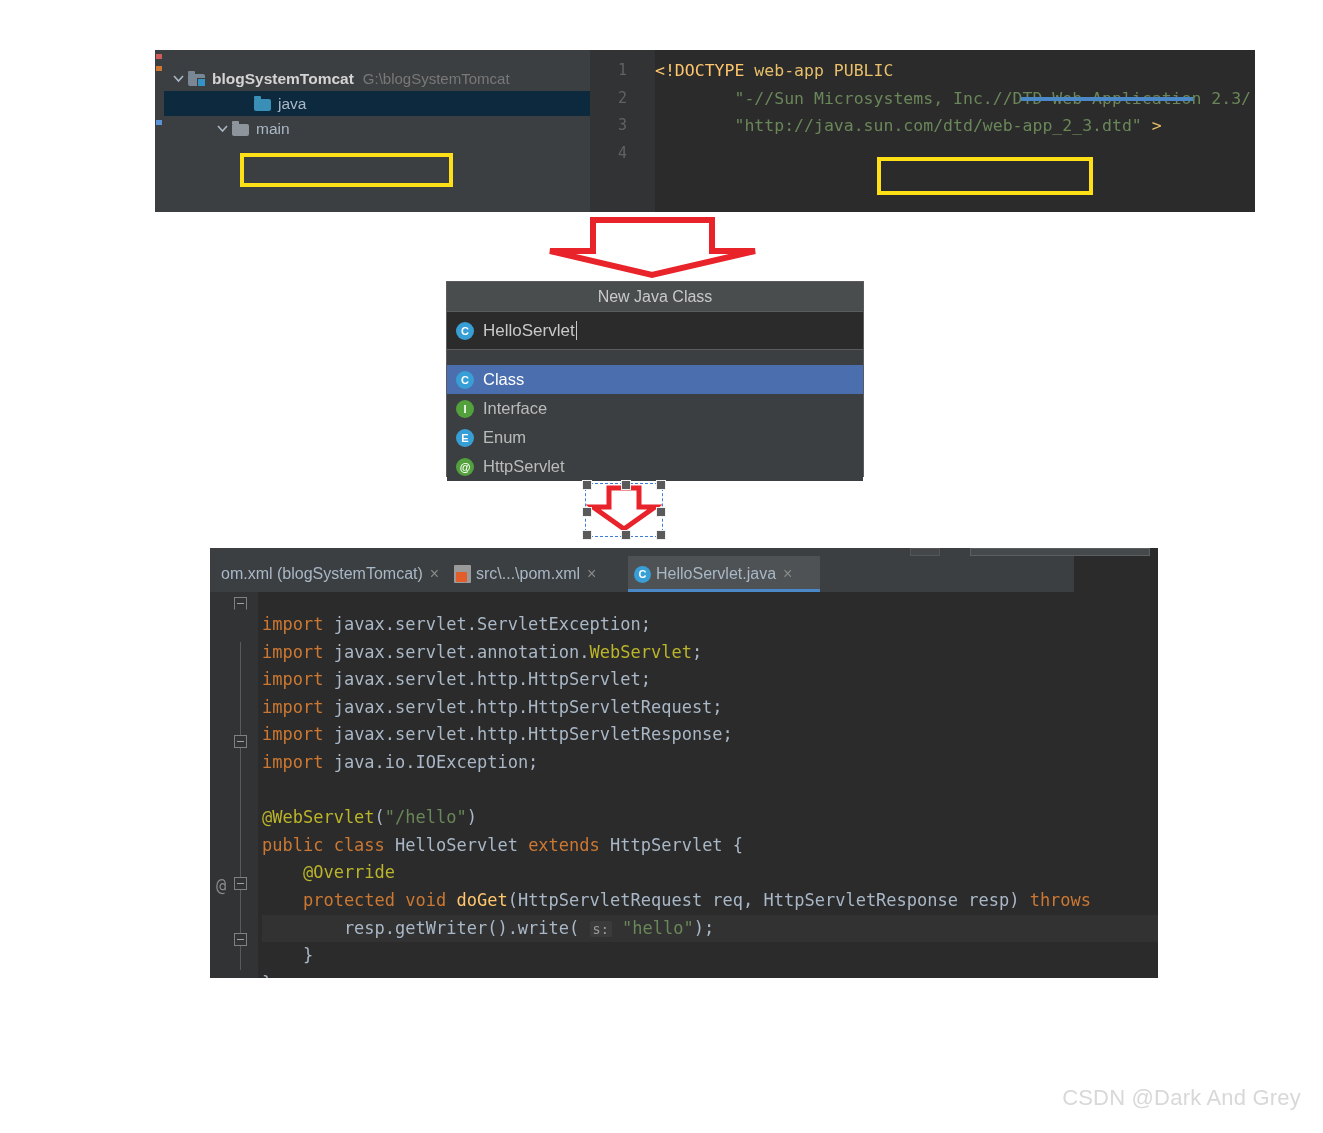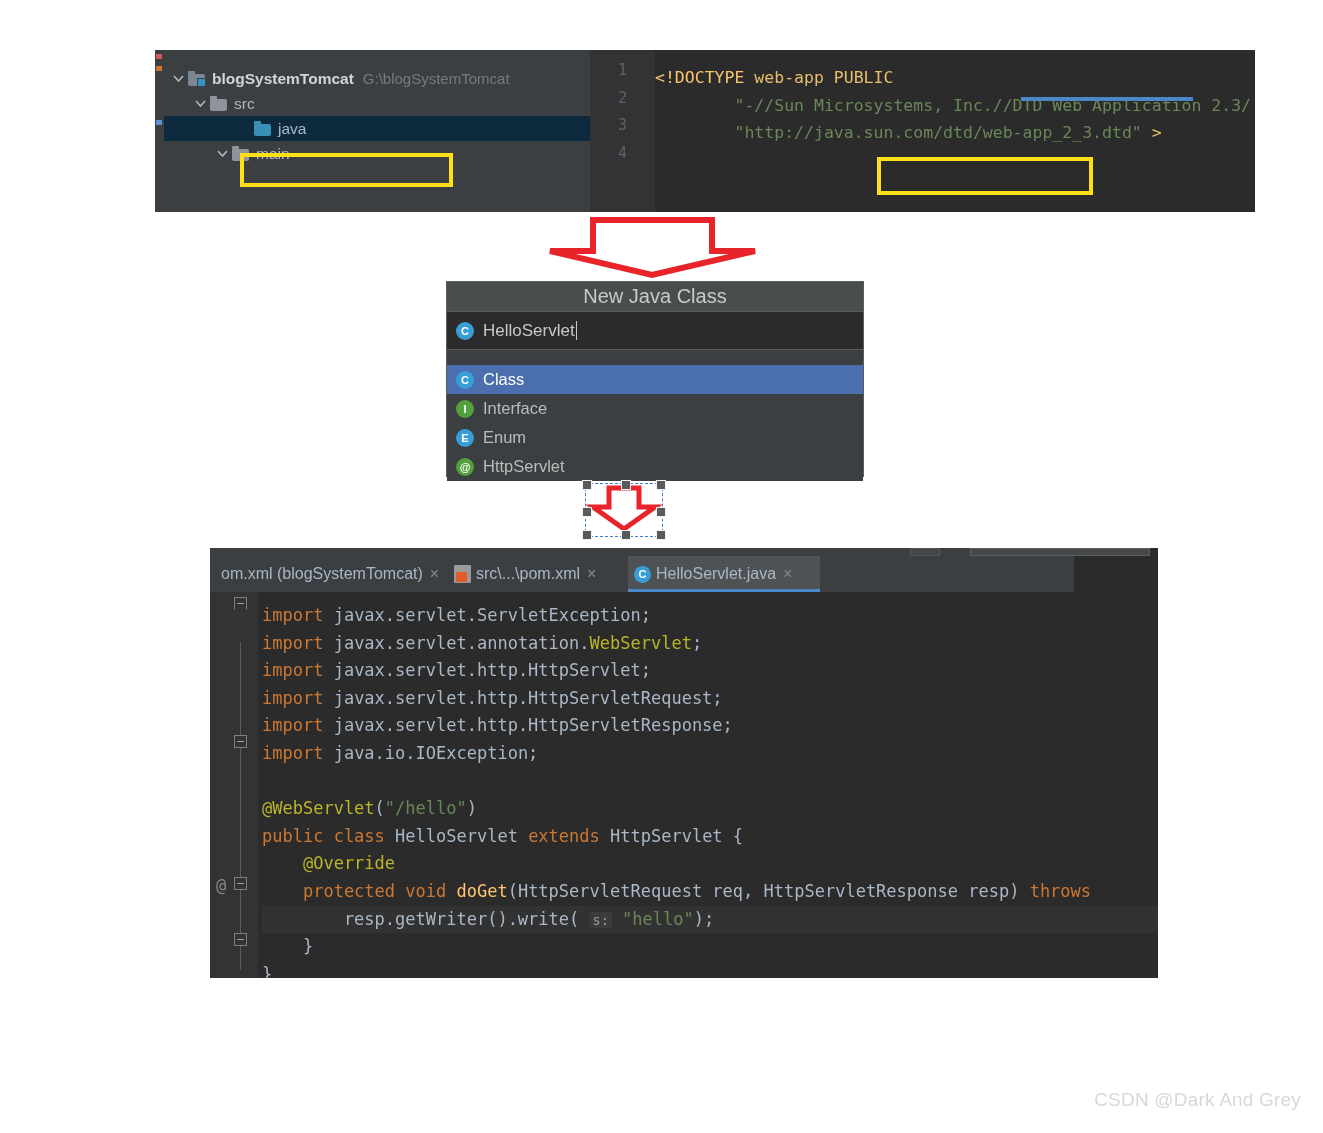--- a/index.html
+++ b/index.html
@@ -57,21 +57,21 @@
   #top-gutter{
     position:absolute;left:0;top:0;width:65px;height:162px;background:#313335;
   }
   #top-gutter .ln{
     color:#606366;font-family:"DejaVu Sans Mono", monospace;font-size:15px;
     text-align:left;padding-left:28px;line-height:27.5px;height:27.5px;
   }
   #top-code{
     position:absolute;left:65px;top:0;right:0;height:162px;
     font-family:"DejaVu Sans Mono", monospace;font-size:16.5px;
-    line-height:27.5px;padding-top:14px;color:#a9b7c6;white-space:pre;
+    line-height:27.5px;padding-top:7px;color:#a9b7c6;white-space:pre;
   }
   #top-code .kw{color:#e8bf6a;}
   #top-code .str{color:#6a8759;}
   #top-code .tagp{color:#ffc66d;}
   #top-code .gt{color:#e8bf6a;}
   .tabstrip-blue{
     position:absolute;left:866px;top:47px;width:172px;height:4px;background:#4a88c7;z-index:9;
   }
 
   
@@ -81,21 +81,21 @@
 
   
   #arrow1{position:absolute;left:540px;top:212px;width:225px;height:70px;}
 
   
   #dialog{
     position:absolute;left:446px;top:281px;width:418px;height:196px;
     background:#3c3f41;border:1px solid #5a5c5e;box-sizing:border-box;
   }
   #dlg-title{
-    height:29px;line-height:29px;text-align:center;color:#c9c9c9;font-size:20px;
+    height:29px;line-height:29px;text-align:center;color:#c9c9c9;font-size:16px;
     background:#4a4d4e;
   }
   #dlg-input{
     height:37px;background:#2b2b2b;border-top:1px solid #5a5c5e;border-bottom:1px solid #5a5c5e;
     display:flex;align-items:center;padding-left:9px;position:relative;
   }
   #dlg-input .val{color:#c9c9c9;font-size:17px;margin-left:9px;}
   .caret{display:inline-block;width:1px;height:19px;background:#c9c9c9;margin-left:1px;vertical-align:-4px;}
   #dlg-gap{height:15px;background:#3c3f41;}
   .dlgitem{
@@ -149,41 +149,41 @@
     width:17px;height:17px;border-radius:50%;background:#389fd6;color:#fff;font-size:11px;font-weight:bold;
     display:flex;align-items:center;justify-content:center;flex:0 0 auto;
   }
 
   #bot-gutter{
     position:absolute;left:0;top:44px;width:48px;bottom:0;background:#313335;
   }
   #bot-code{
     position:absolute;left:48px;top:44px;right:0;bottom:0;background:#2b2b2b;
     font-family:"DejaVu Sans Mono", monospace;font-size:17px;line-height:27.6px;
-    color:#a9b7c6;white-space:pre;padding-top:10px;padding-left:4px;overflow:hidden;
+    color:#a9b7c6;white-space:pre;padding-top:19px;padding-left:4px;overflow:hidden;
   }
   #bot-code .line{height:27.6px;}
   #bot-code .line.hl{background:#323232;}
   .kw{color:#cc7832;}
   .st{color:#6a8759;}
   .an{color:#bbb529;}
   .mt{color:#ffc66d;}
   .pr{color:#a9b7c6;}
   .hint{color:#9b9b9b;background:#3b3b3b;border-radius:2px;padding:0 3px;font-size:13.5px;}
 
   .foldline{position:absolute;left:30px;top:50px;bottom:8px;width:1px;background:#5a5a5a;}
   .foldmark{position:absolute;left:24px;width:13px;height:13px;border:1px solid #808080;box-sizing:border-box;background:#313335;}
   .foldmark:after{content:"";position:absolute;left:2px;top:5px;width:7px;height:1px;background:#a0a0a0;}
   .foldmark.top{border-bottom-color:transparent;}
   .at-sign{position:absolute;left:6px;color:#8a8a8a;font-size:17px;font-family:"DejaVu Sans Mono",monospace;}
   .bulb{position:absolute;left:62px;width:17px;height:20px;}
 
   
   #watermark{
-    position:absolute;right:22px;bottom:22px;color:#d8d8d8;font-size:19px;
+    position:absolute;right:22px;bottom:22px;color:#d8d8d8;font-size:22px;
     font-family:"Liberation Sans",sans-serif;letter-spacing:0.2px;
   }
 </style>
 </head>
 <body>
 
 <div class="stage">
 
   <div id="top-panel">
 
@@ -199,31 +199,20 @@
             <svg width="13" height="13" viewBox="0 0 13 13">
               <path d="M2,4 L6.5,9 L11,4" fill="none" stroke="#a9b7c6" stroke-width="1.6"></path>
             </svg>
           </span>
           <span class="folder">
             <span class="f-shape" style="background:#7a8794"></span>
             <span class="badge-sq"></span>
           </span>
           <span class="tname bold">blogSystemTomcat</span>
           <span class="tpath">G:\blogSystemTomcat</span>
-        </div>
-        <div class="trow" style="padding-left:30px">
-          <span class="twist">
-            <svg width="13" height="13" viewBox="0 0 13 13">
-              <path d="M2,4 L6.5,9 L11,4" fill="none" stroke="#a9b7c6" stroke-width="1.6"></path>
-            </svg>
-          </span>
-          <span class="folder">
-            <span class="f-shape" style="background:#8d949c"></span>
-          </span>
-          <span class="tname">src</span>
         </div>
         <div class="trow sel" style="padding-left:74px">
           <span class="twist"></span>
           <span class="folder">
             <span class="f-shape" style="background:#3a8fb7"></span>
           </span>
           <span class="tname">java</span>
         </div>
         <div class="trow" style="padding-left:52px">
           <span class="twist">

